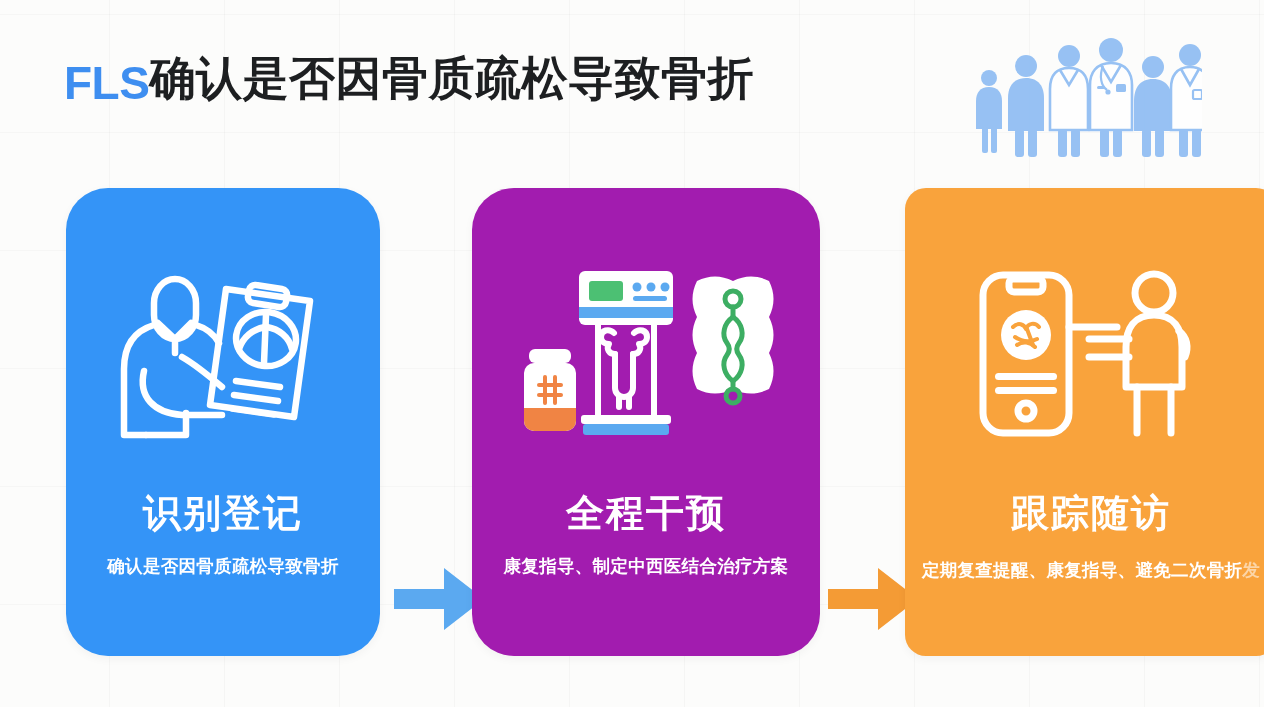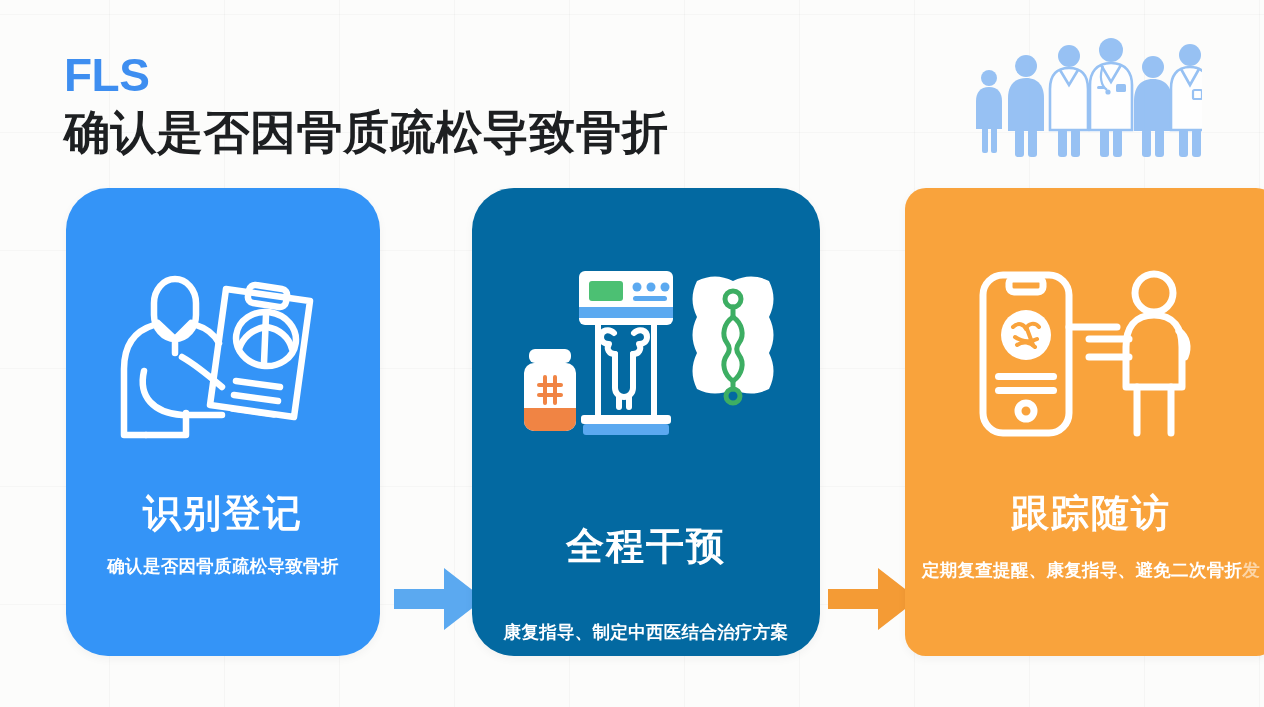--- a/index.html
+++ b/index.html
@@ -27,23 +27,22 @@
     background-position: -6px 14px;
     pointer-events: none;
   }
 
   
   #title-block {
     position: absolute;
     left: 64px;
     top: 48px;
     display: flex;
-    align-items: flex-start;
+    align-items: flex-end;
     white-space: nowrap;
-    flex-direction: column;
   }
   .title-fls {
     font-size: 46px;
     font-weight: bold;
     letter-spacing: -0.5px;
     color: #3e8ef0;
   }
   .title-rest {
     font-size: 46px;
     font-weight: bold;
@@ -74,21 +73,21 @@
     position: absolute;
     top: 0;
     height: 468px;
     border-radius: 42px;
     display: flex;
     flex-direction: column;
     align-items: center;
     box-shadow: 0 3px 10px rgba(0,0,0,0.045);
   }
   .card-1 { left: 66px;  width: 314px; background: #3494f7; }
-  .card-2 { left: 472px; width: 348px; background: #0369a1; gap: 33px; }
+  .card-2 { left: 472px; width: 348px; background: #a21caf; }
   .card-3 { left: 905px; width: 372px; background: #f9a33c; border-radius: 21px; }
 
   .card-icon {
     flex: 0 0 auto;
     margin-top: 72px;
     height: 190px;
     display: flex;
     align-items: center;
     justify-content: center;
   }

